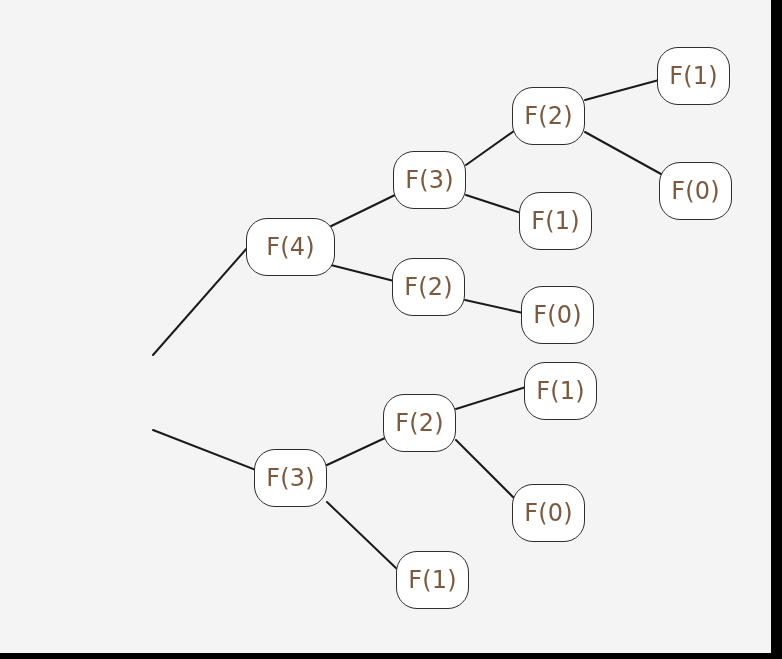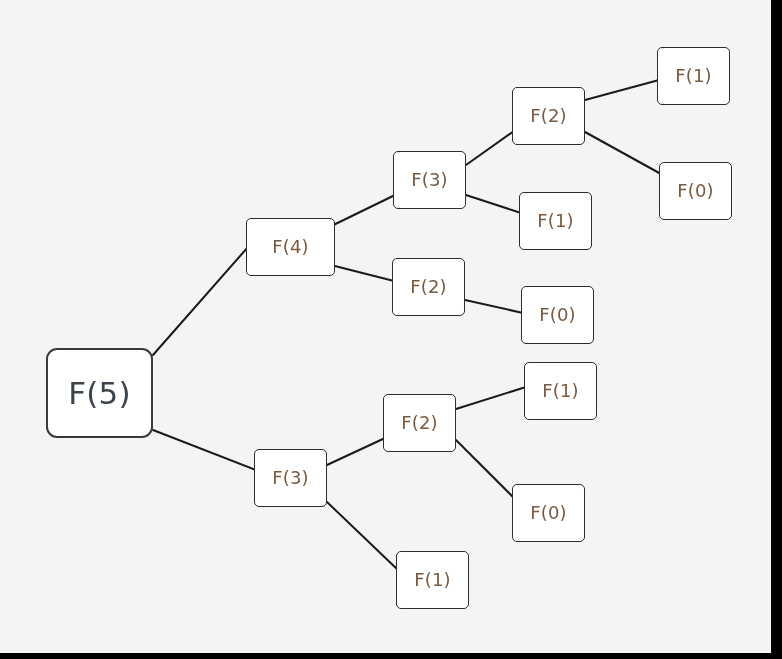--- a/index.html
+++ b/index.html
@@ -45,26 +45,26 @@
     left: 0;
     top: 0;
     width: 782px;
     height: 659px;
   }
   .node {
     position: absolute;
     box-sizing: border-box;
     background: #ffffff;
     border: 1.6px solid #2d2d2d;
-    border-radius: 5px;
+    border-radius: 21px;
     display: flex;
     align-items: center;
     justify-content: center;
     color: #7b5a3f;
-    font-size: 18px;
+    font-size: 24px;
     line-height: 1;
     letter-spacing: 0.2px;
     white-space: nowrap;
   }
   .node.root {
     border: 2px solid #3a3a3a;
     border-radius: 11px;
     color: #3b434d;
     font-size: 31px;
   }
@@ -84,23 +84,20 @@
       <line x1="319" y1="262" x2="394" y2="281" stroke="#1a1a1a" stroke-width="2" stroke-linecap="round"></line>
       <line x1="465" y1="300" x2="523" y2="313" stroke="#1a1a1a" stroke-width="2" stroke-linecap="round"></line>
       <line x1="153" y1="430" x2="256" y2="470" stroke="#1a1a1a" stroke-width="2" stroke-linecap="round"></line>
       <line x1="327" y1="465" x2="385" y2="438" stroke="#1a1a1a" stroke-width="2" stroke-linecap="round"></line>
       <line x1="456" y1="409" x2="526" y2="387" stroke="#1a1a1a" stroke-width="2" stroke-linecap="round"></line>
       <line x1="456" y1="440" x2="514" y2="498" stroke="#1a1a1a" stroke-width="2" stroke-linecap="round"></line>
       <line x1="327" y1="502" x2="398" y2="570" stroke="#1a1a1a" stroke-width="2" stroke-linecap="round"></line>
     </svg>
 
   <div id="nodes-layer">
-      <div class="node root" style="left: 46px; top: 348px; width: 107px; height: 90px;">
-        <span>F(5)</span>
-      </div>
       <div class="node" style="left: 246px; top: 218px; width: 89px; height: 58px;">
         <span>F(4)</span>
       </div>
       <div class="node" style="left: 393px; top: 151px; width: 73px; height: 58px;">
         <span>F(3)</span>
       </div>
       <div class="node" style="left: 512px; top: 87px; width: 73px; height: 58px;">
         <span>F(2)</span>
       </div>
       <div class="node" style="left: 657px; top: 47px; width: 73px; height: 58px;">

